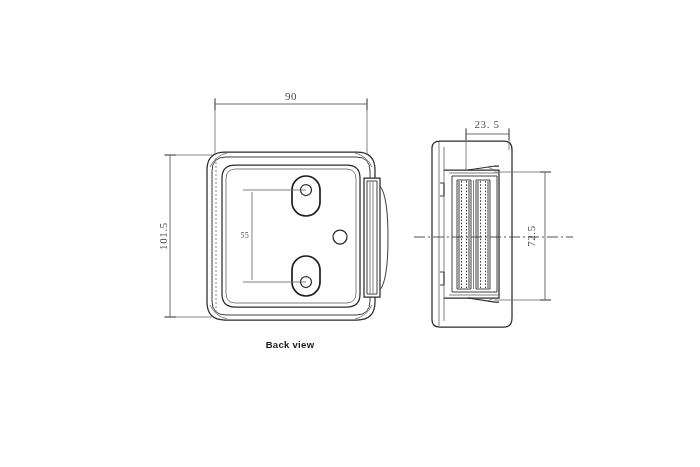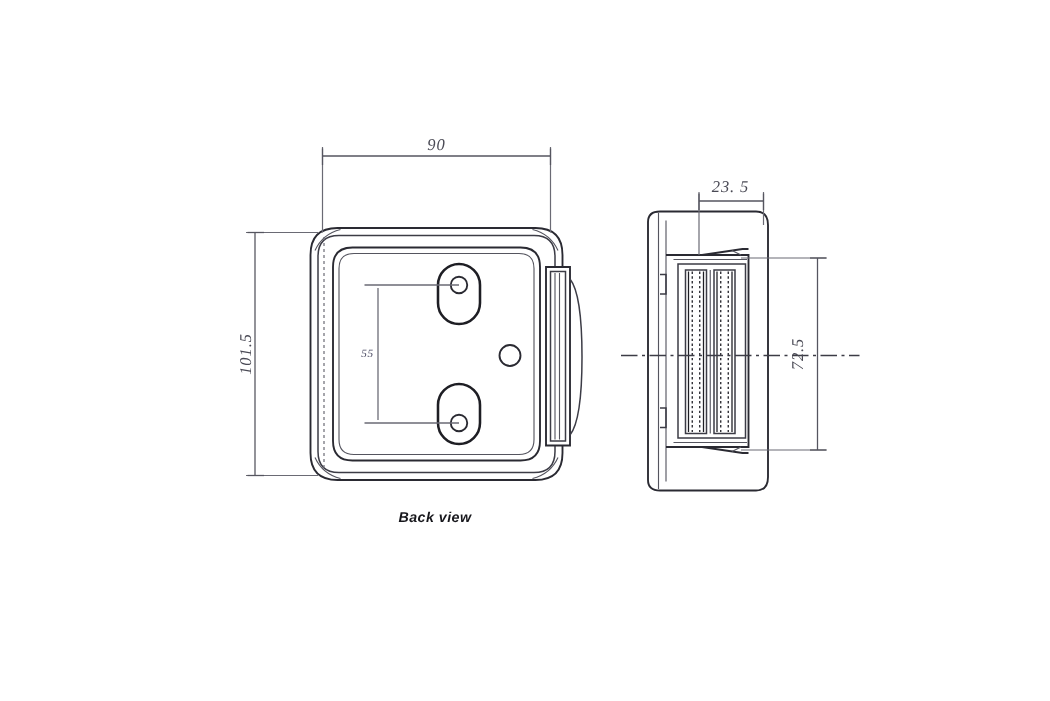--- a/index.html
+++ b/index.html
@@ -13,21 +13,20 @@
     position: relative;
     overflow: hidden;
     font-family: "Liberation Sans", sans-serif;
   }
   #drawing-root {
     position: absolute;
     left: 0;
     top: 0;
     width: 700px;
     height: 467px;
-    font-style: italic;
   }
   svg#cad {
     display: block;
     width: 700px;
     height: 467px;
     background: #ffffff;
   }
   .ln {
     fill: none;
     stroke: #3c3c46;

